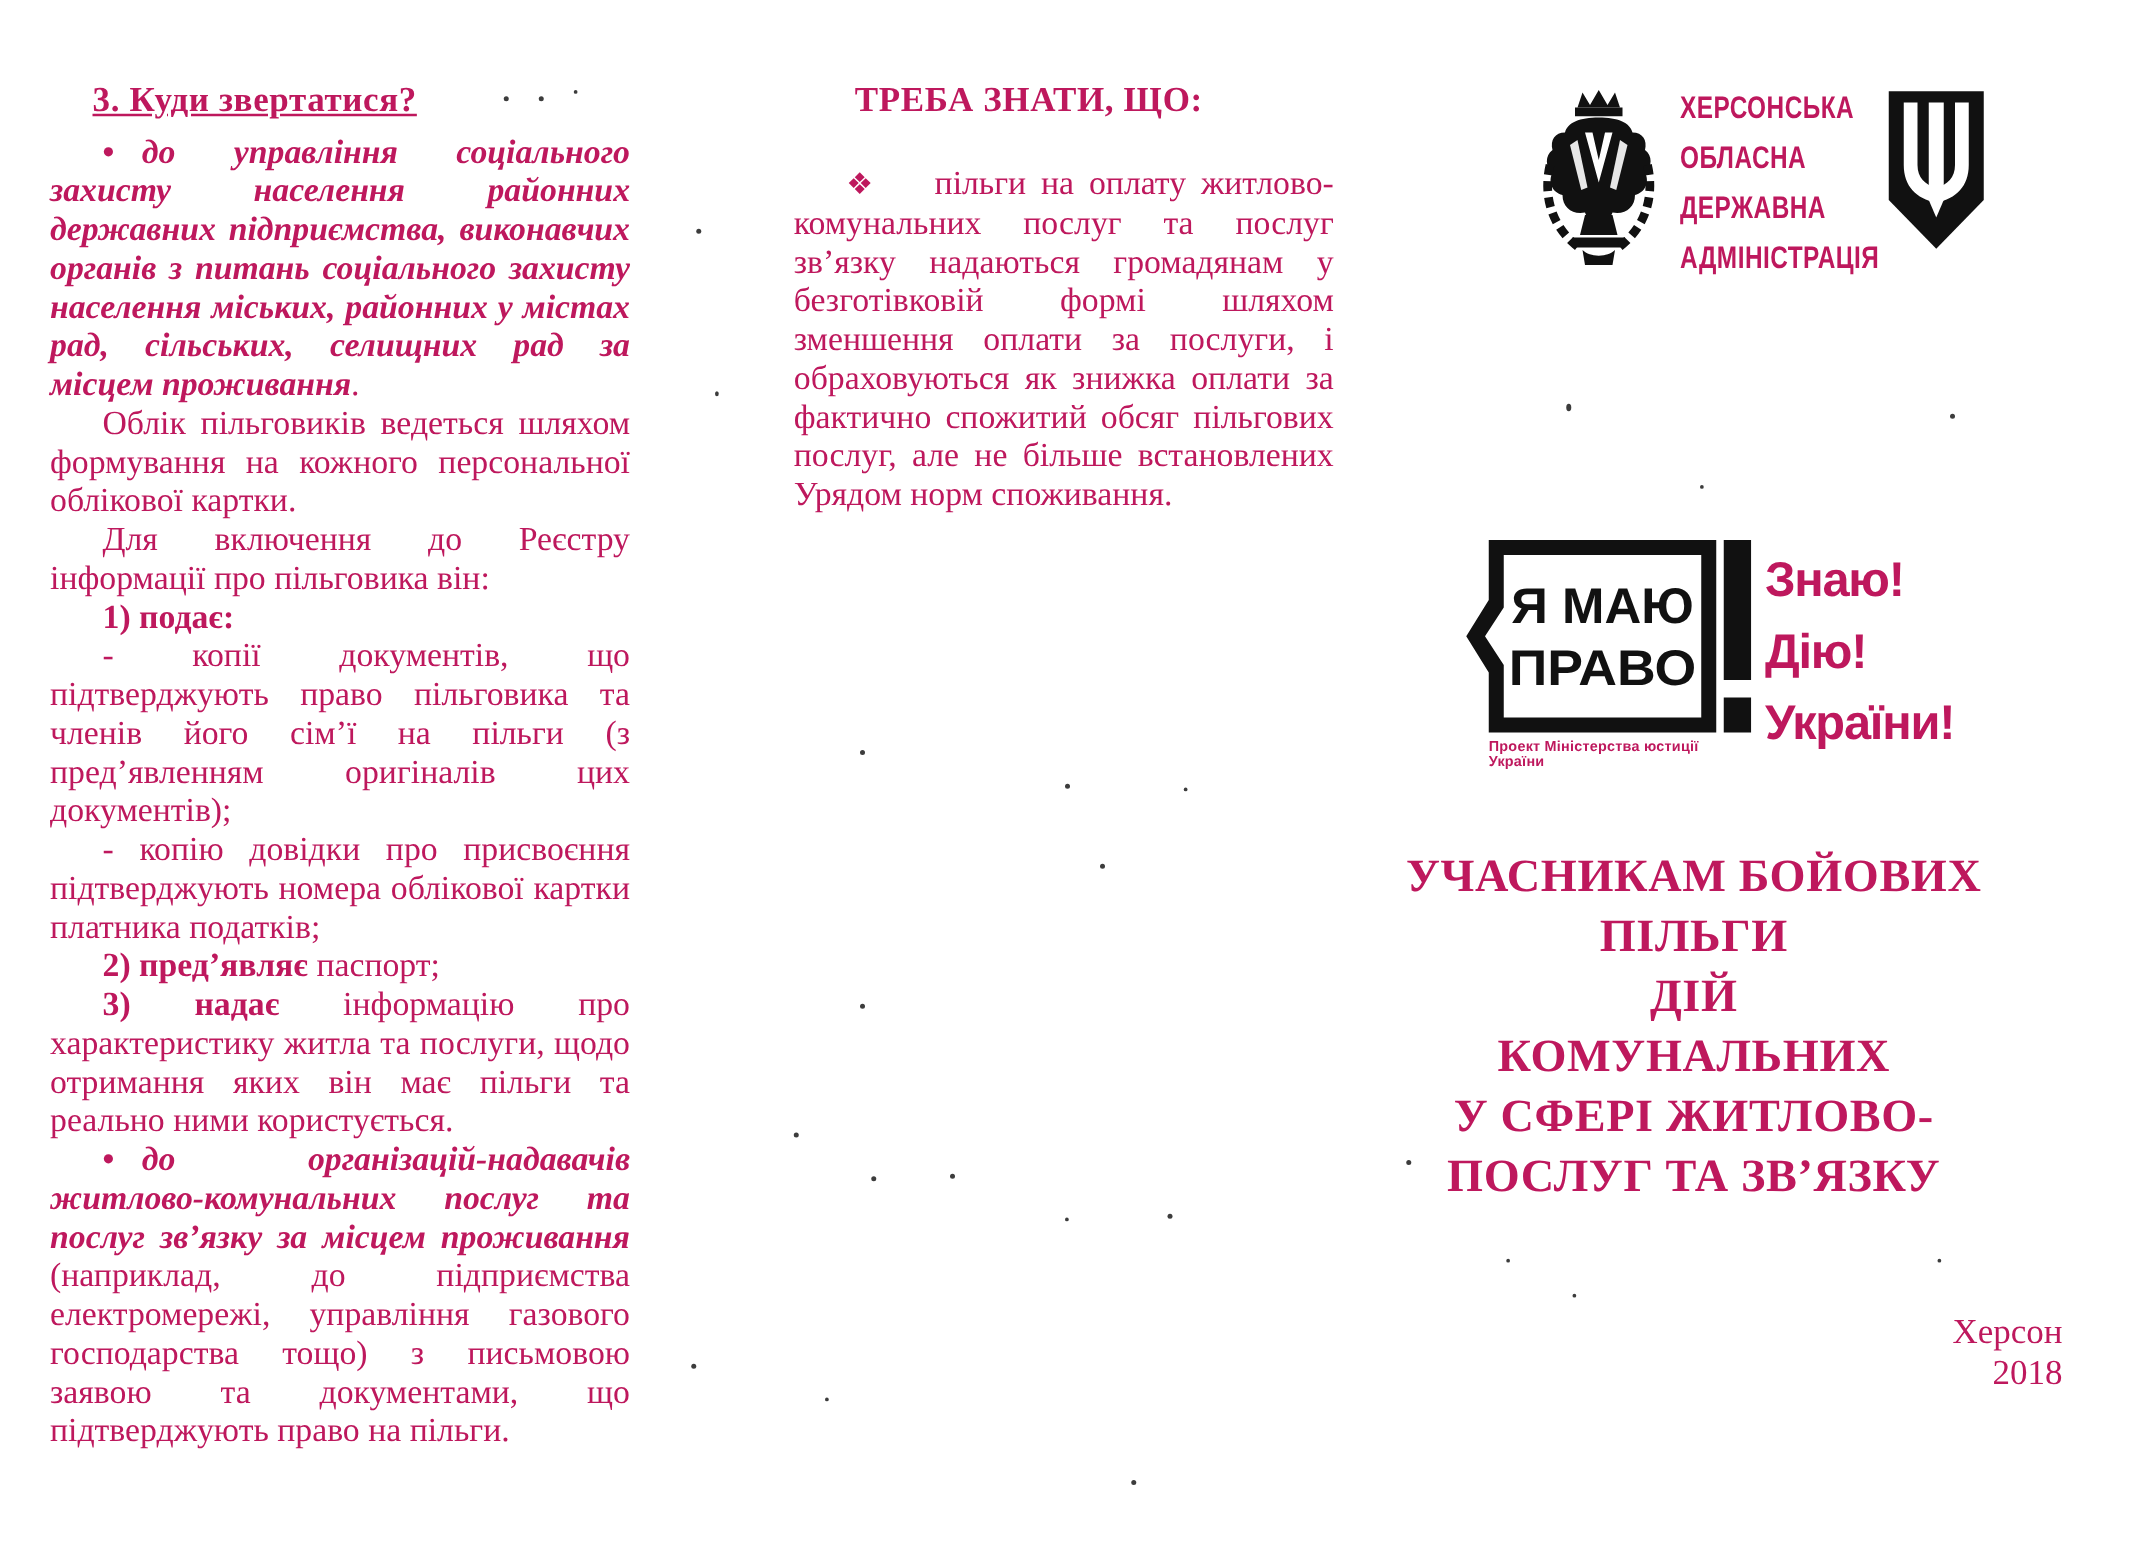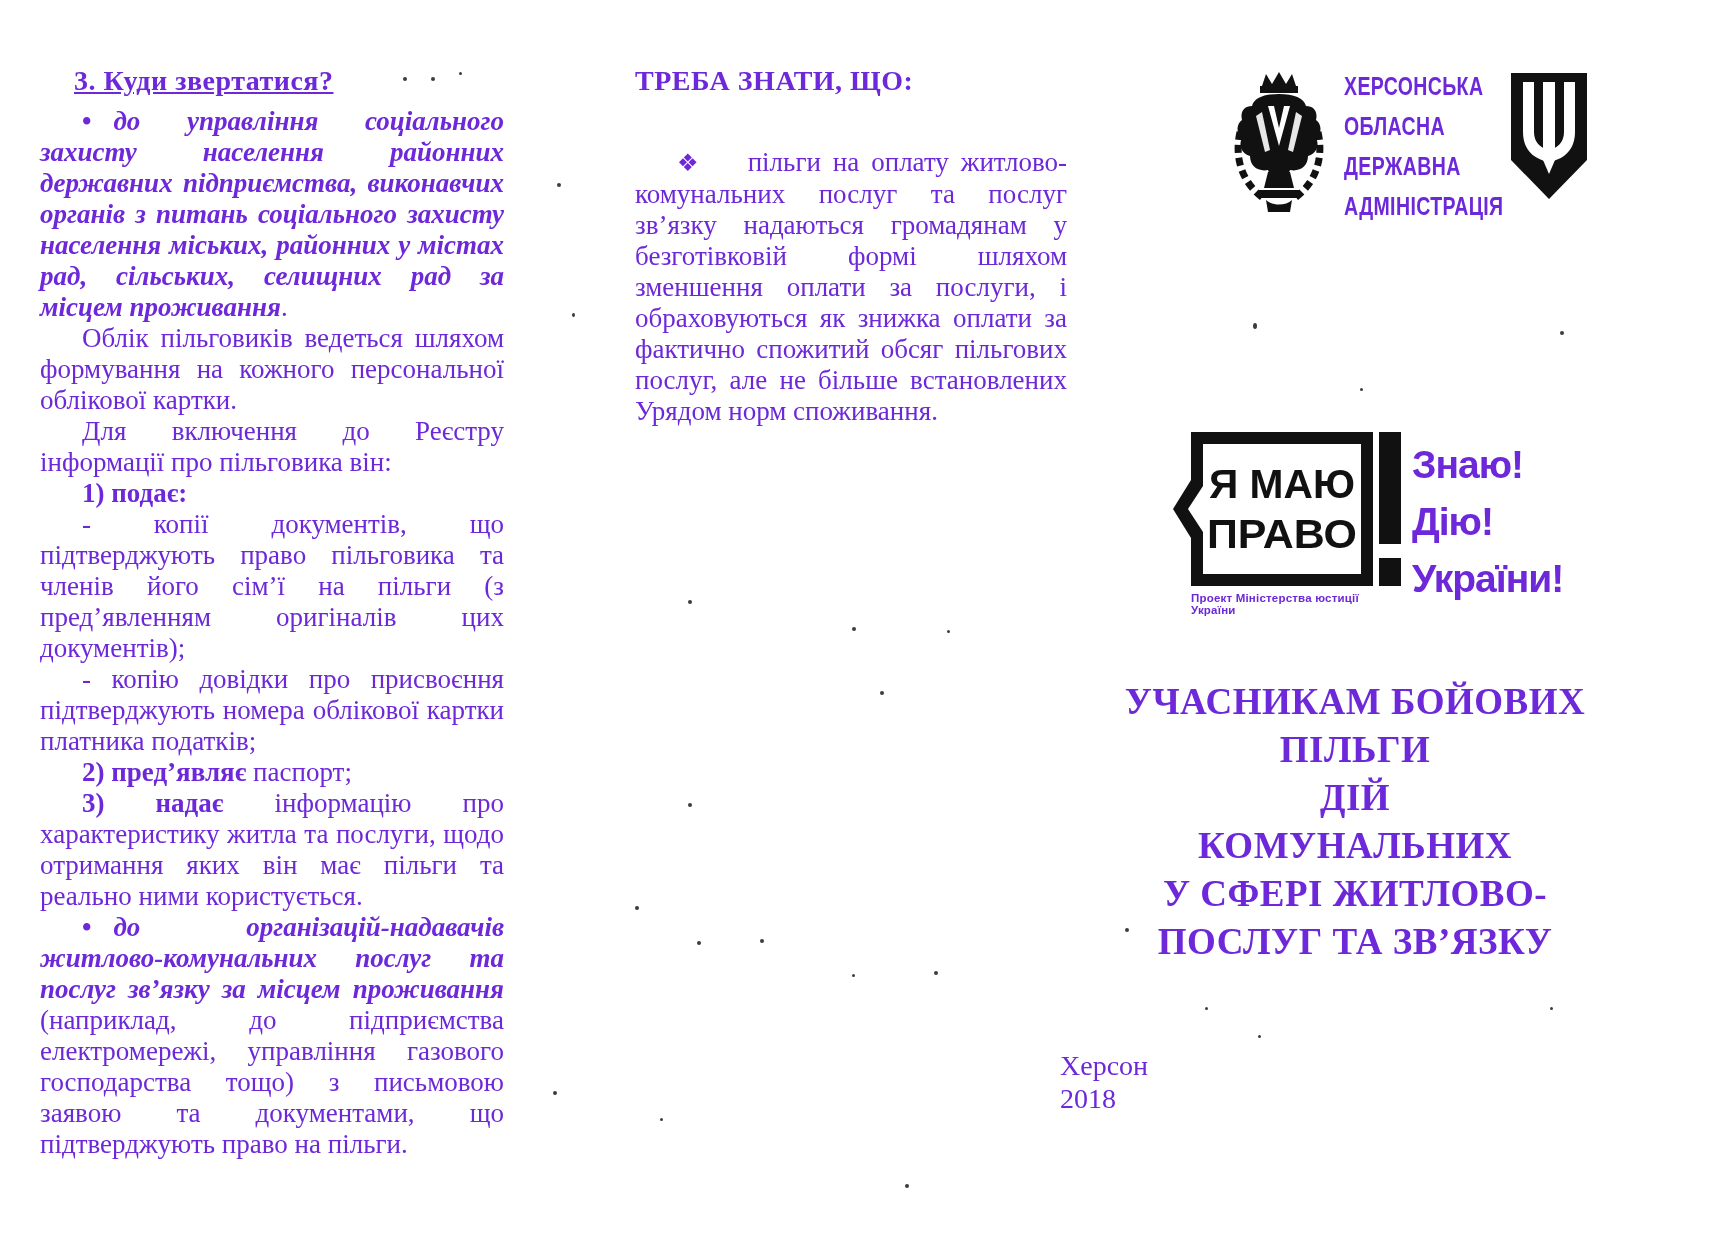--- a/index.html
+++ b/index.html
@@ -1,19 +1,19 @@
 <!DOCTYPE html>
 <html><head>
 <meta charset="utf-8">
 <style>
   * { margin:0; padding:0; box-sizing:border-box; }
   html,body { background:#ffffff; }
   .page {
     position:relative; width:1711px; height:1236px;
-    background:#ffffff; color:#6d28d9;
+    background:#ffffff; color:#be185d;
     font-family:"Liberation Serif","DejaVu Serif",serif;
     overflow:hidden;
   }
 
   
   .col { position:absolute; }
   .col-left { left:40px;  top:64px; width:464px; }
   .col-mid  { left:635px; top:64px; width:432px; }
 
   .lc-heading {
@@ -24,21 +24,21 @@
   .para {
     font-size:27px; line-height:31px;
     text-align:justify; text-indent:42px;
   }
   .bi { font-weight:bold; font-style:italic; }
   .b  { font-weight:bold; }
   .bullet { font-weight:bold; margin-right:22px; }
 
   .mc-heading {
     font-size:28px; line-height:33px; font-weight:bold;
-    padding-right:56px; margin-bottom:20px;
+    text-align:center; padding-right:56px; margin-bottom:4px;
     letter-spacing:0.5px;
   }
   .diamond {
     font-family:"DejaVu Sans",sans-serif;
     font-size:24px; margin-right:44px;
   }
   .gap { height:30px; }
 
   
   .coa   { position:absolute; left:1232px; top:72px;  width:94px;  height:150px; }
@@ -62,21 +62,21 @@
     font-family:"Liberation Sans","DejaVu Sans",sans-serif;
     font-weight:bold; font-size:39px; line-height:57px; letter-spacing:-1px;
   }
   .title-block {
     position:absolute; left:1060px; top:678px; width:590px;
     text-align:center; font-weight:bold;
     font-size:37px; line-height:48px; letter-spacing:0.5px;
   }
   .imprint {
     position:absolute; left:1060px; top:1049px; width:590px;
-    text-align:left; font-size:28px; line-height:33px;
+    text-align:right; font-size:28px; line-height:33px;
   }
 
   
   .sp { position:absolute; background:#1a1a1a; border-radius:50%; opacity:0.85; }
 </style>
 </head>
 <body>
 
 <div class="page">
 

